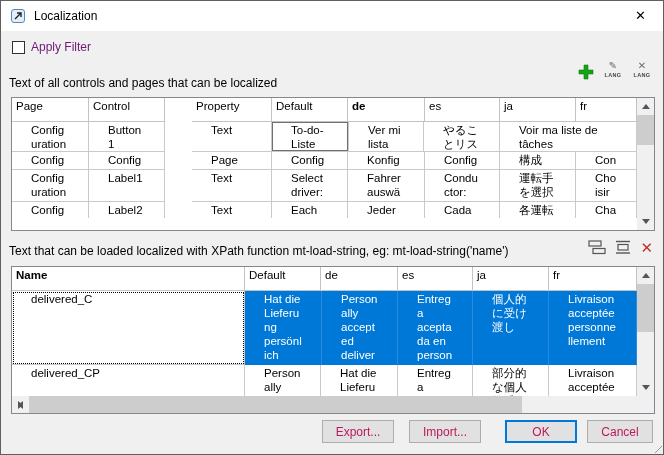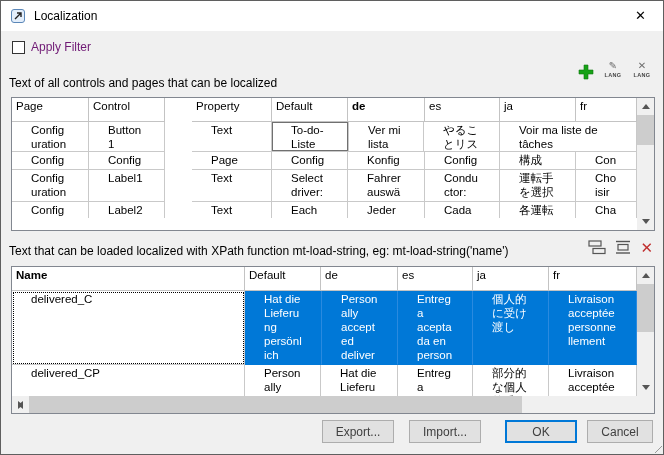--- a/index.html
+++ b/index.html
@@ -61,21 +61,21 @@
   .vthumb{position:absolute;left:0;width:17px;background:#cdcdcd;}
   .t1 .vthumb{top:17px;height:30px;}
   .t2 .vthumb{top:17px;height:48px;}
   .hscroll-bar{position:absolute;left:0;right:17px;bottom:0;height:17px;background:#f0f0f0;}
   .hs-left{left:0;top:0;}
   .hs-right{right:0;top:0;position:absolute;}
   .hthumb{position:absolute;left:17px;top:0;width:493px;height:17px;background:#cdcdcd;}
   .corner{position:absolute;right:0;bottom:0;width:17px;height:17px;background:#f0f0f0;}
   
   .btn-row{position:absolute;top:419px;right:10px;display:flex;align-items:center;}
-  .btn{height:23px;box-sizing:border-box;background:#e1e1e1;border:1px solid #adadad;font-size:12px;color:#404040;display:flex;align-items:center;justify-content:center;}
+  .btn{height:23px;box-sizing:border-box;background:#e1e1e1;border:1px solid #adadad;font-size:12px;color:#be185d;display:flex;align-items:center;justify-content:center;}
   .btn-export{width:72px;margin-right:15px;}
   .btn-import{width:72px;margin-right:24px;}
   .btn-ok{width:72px;margin-right:10px;border:2px solid #0078d7;background:#e1e1e1;}
   .btn-cancel{width:66px;}
   
   .grip{position:absolute;right:1px;bottom:1px;width:13px;height:13px;background:
     repeating-linear-gradient(135deg,transparent 0 3px,#9a9a9a 3px 4px,transparent 4px 5px);
     clip-path:polygon(100% 0,100% 100%,0 100%);}
 </style>
 </head>

